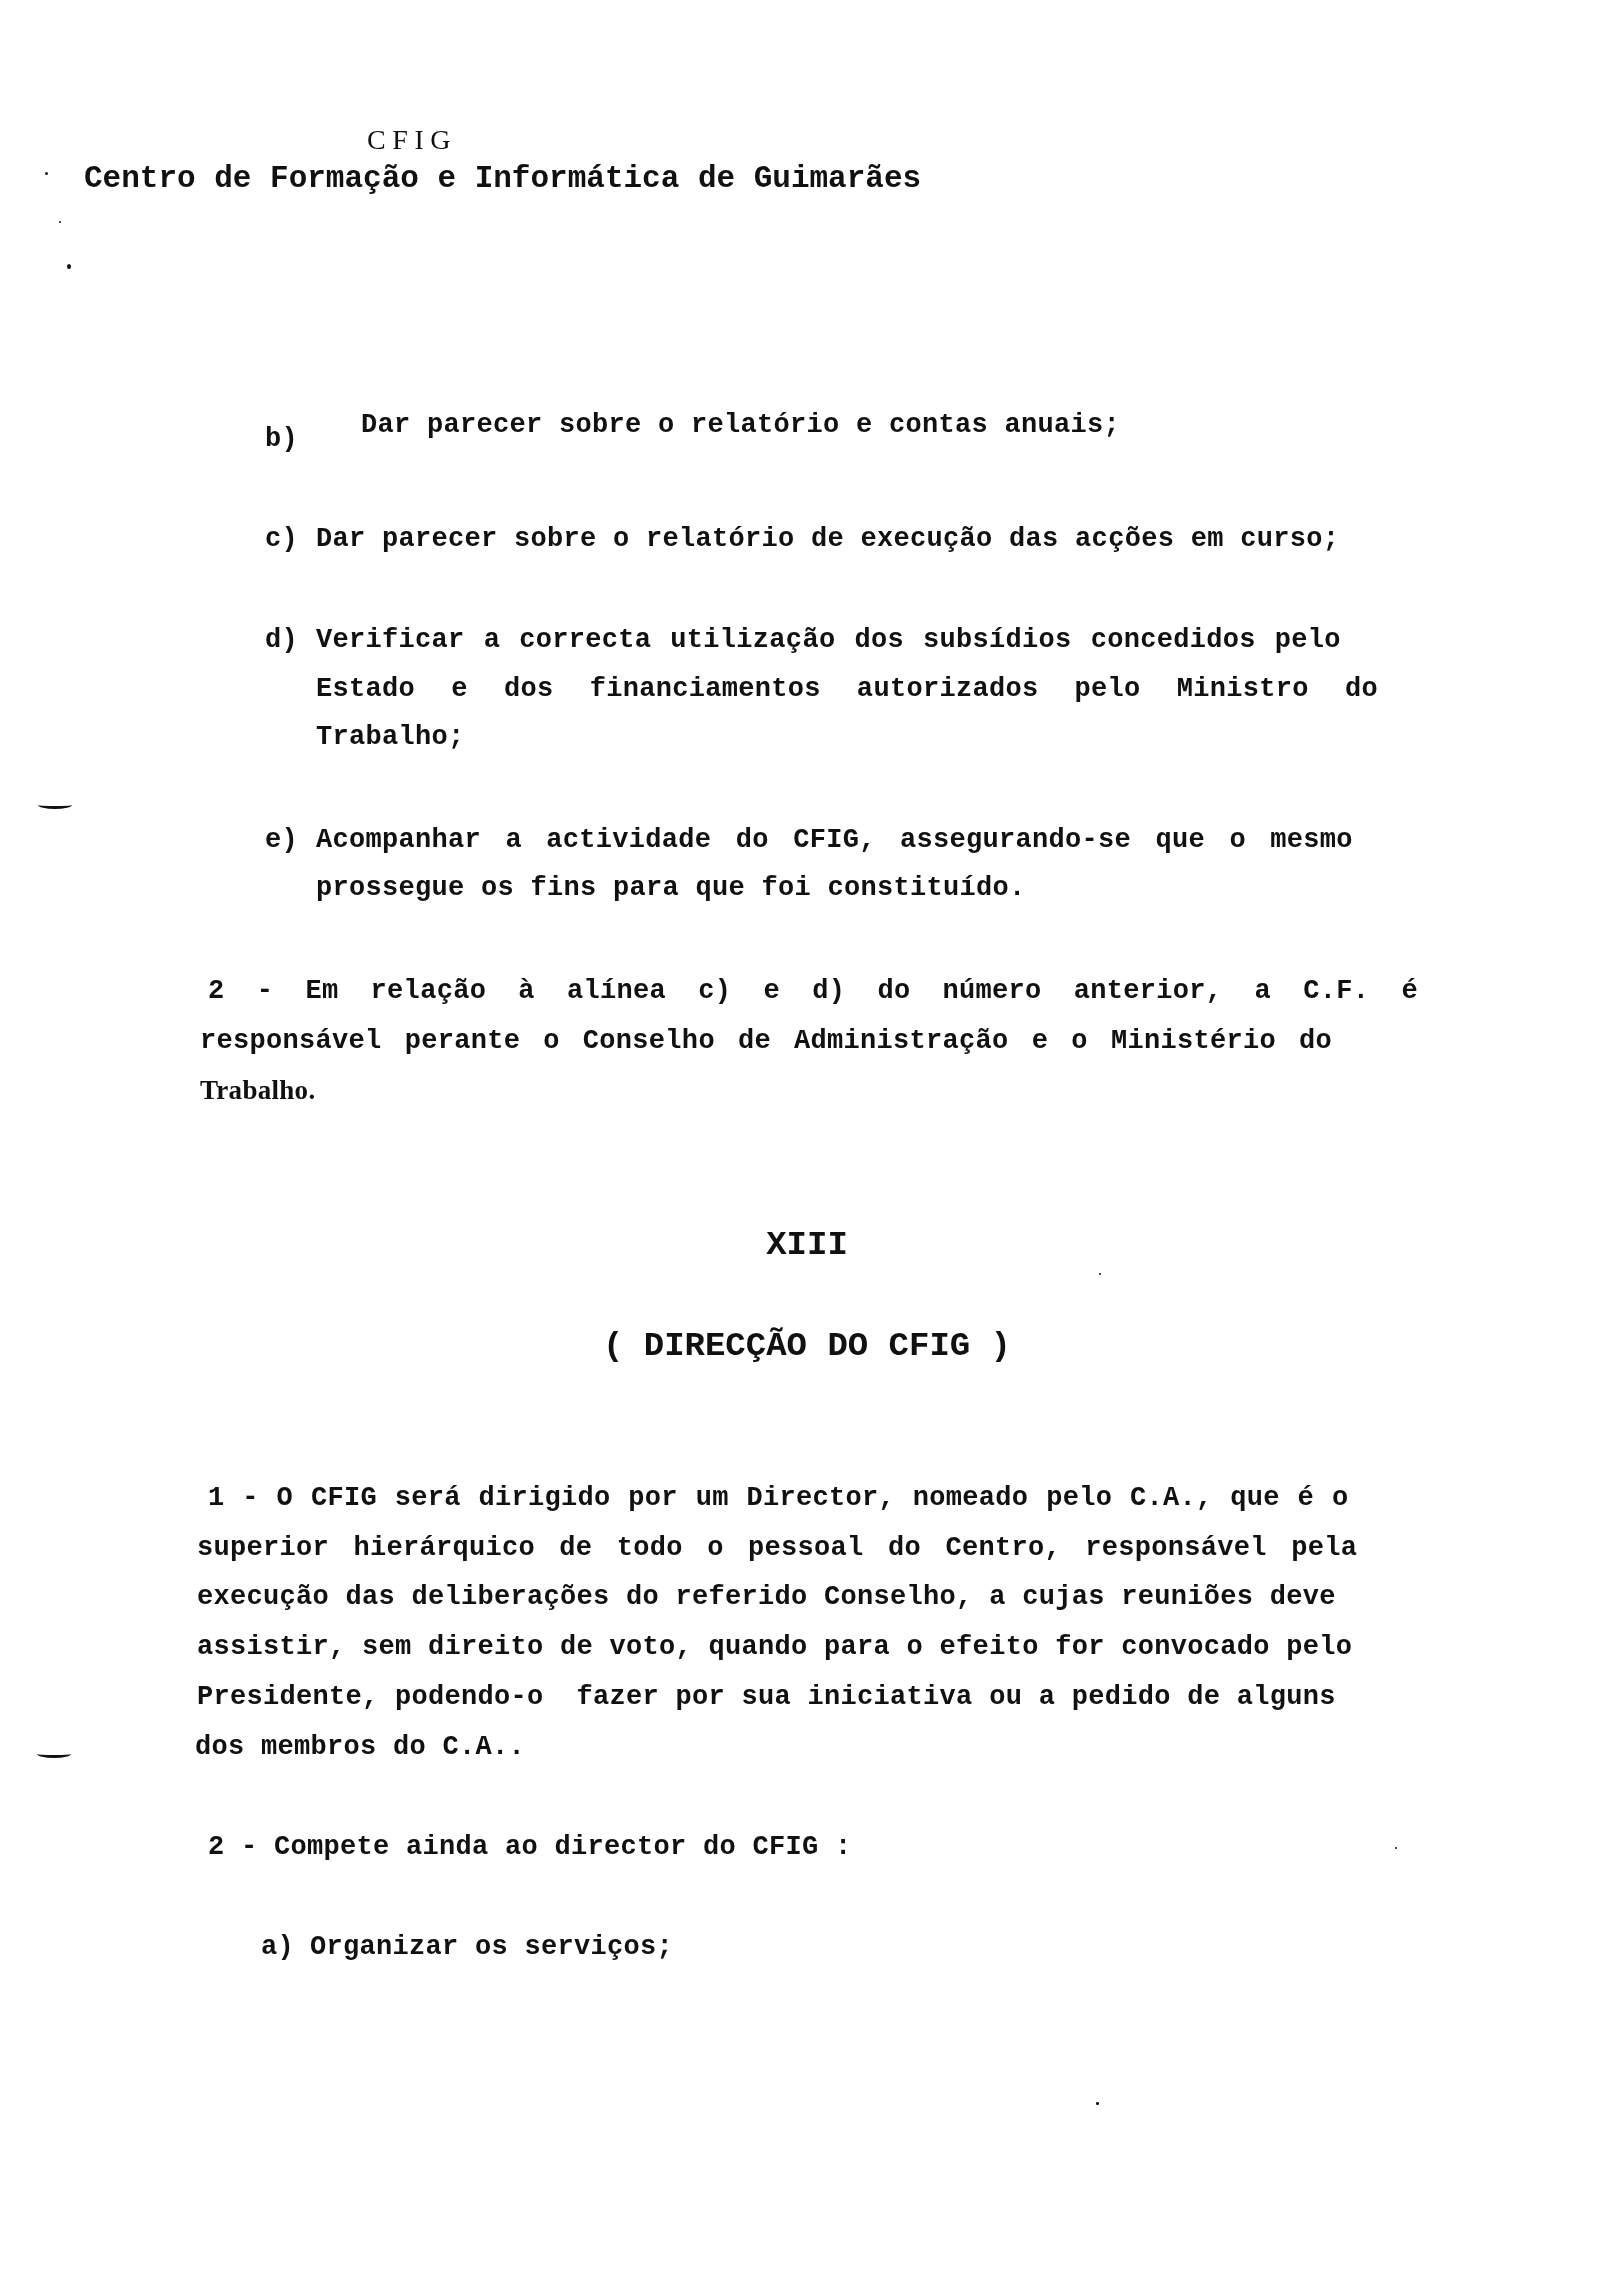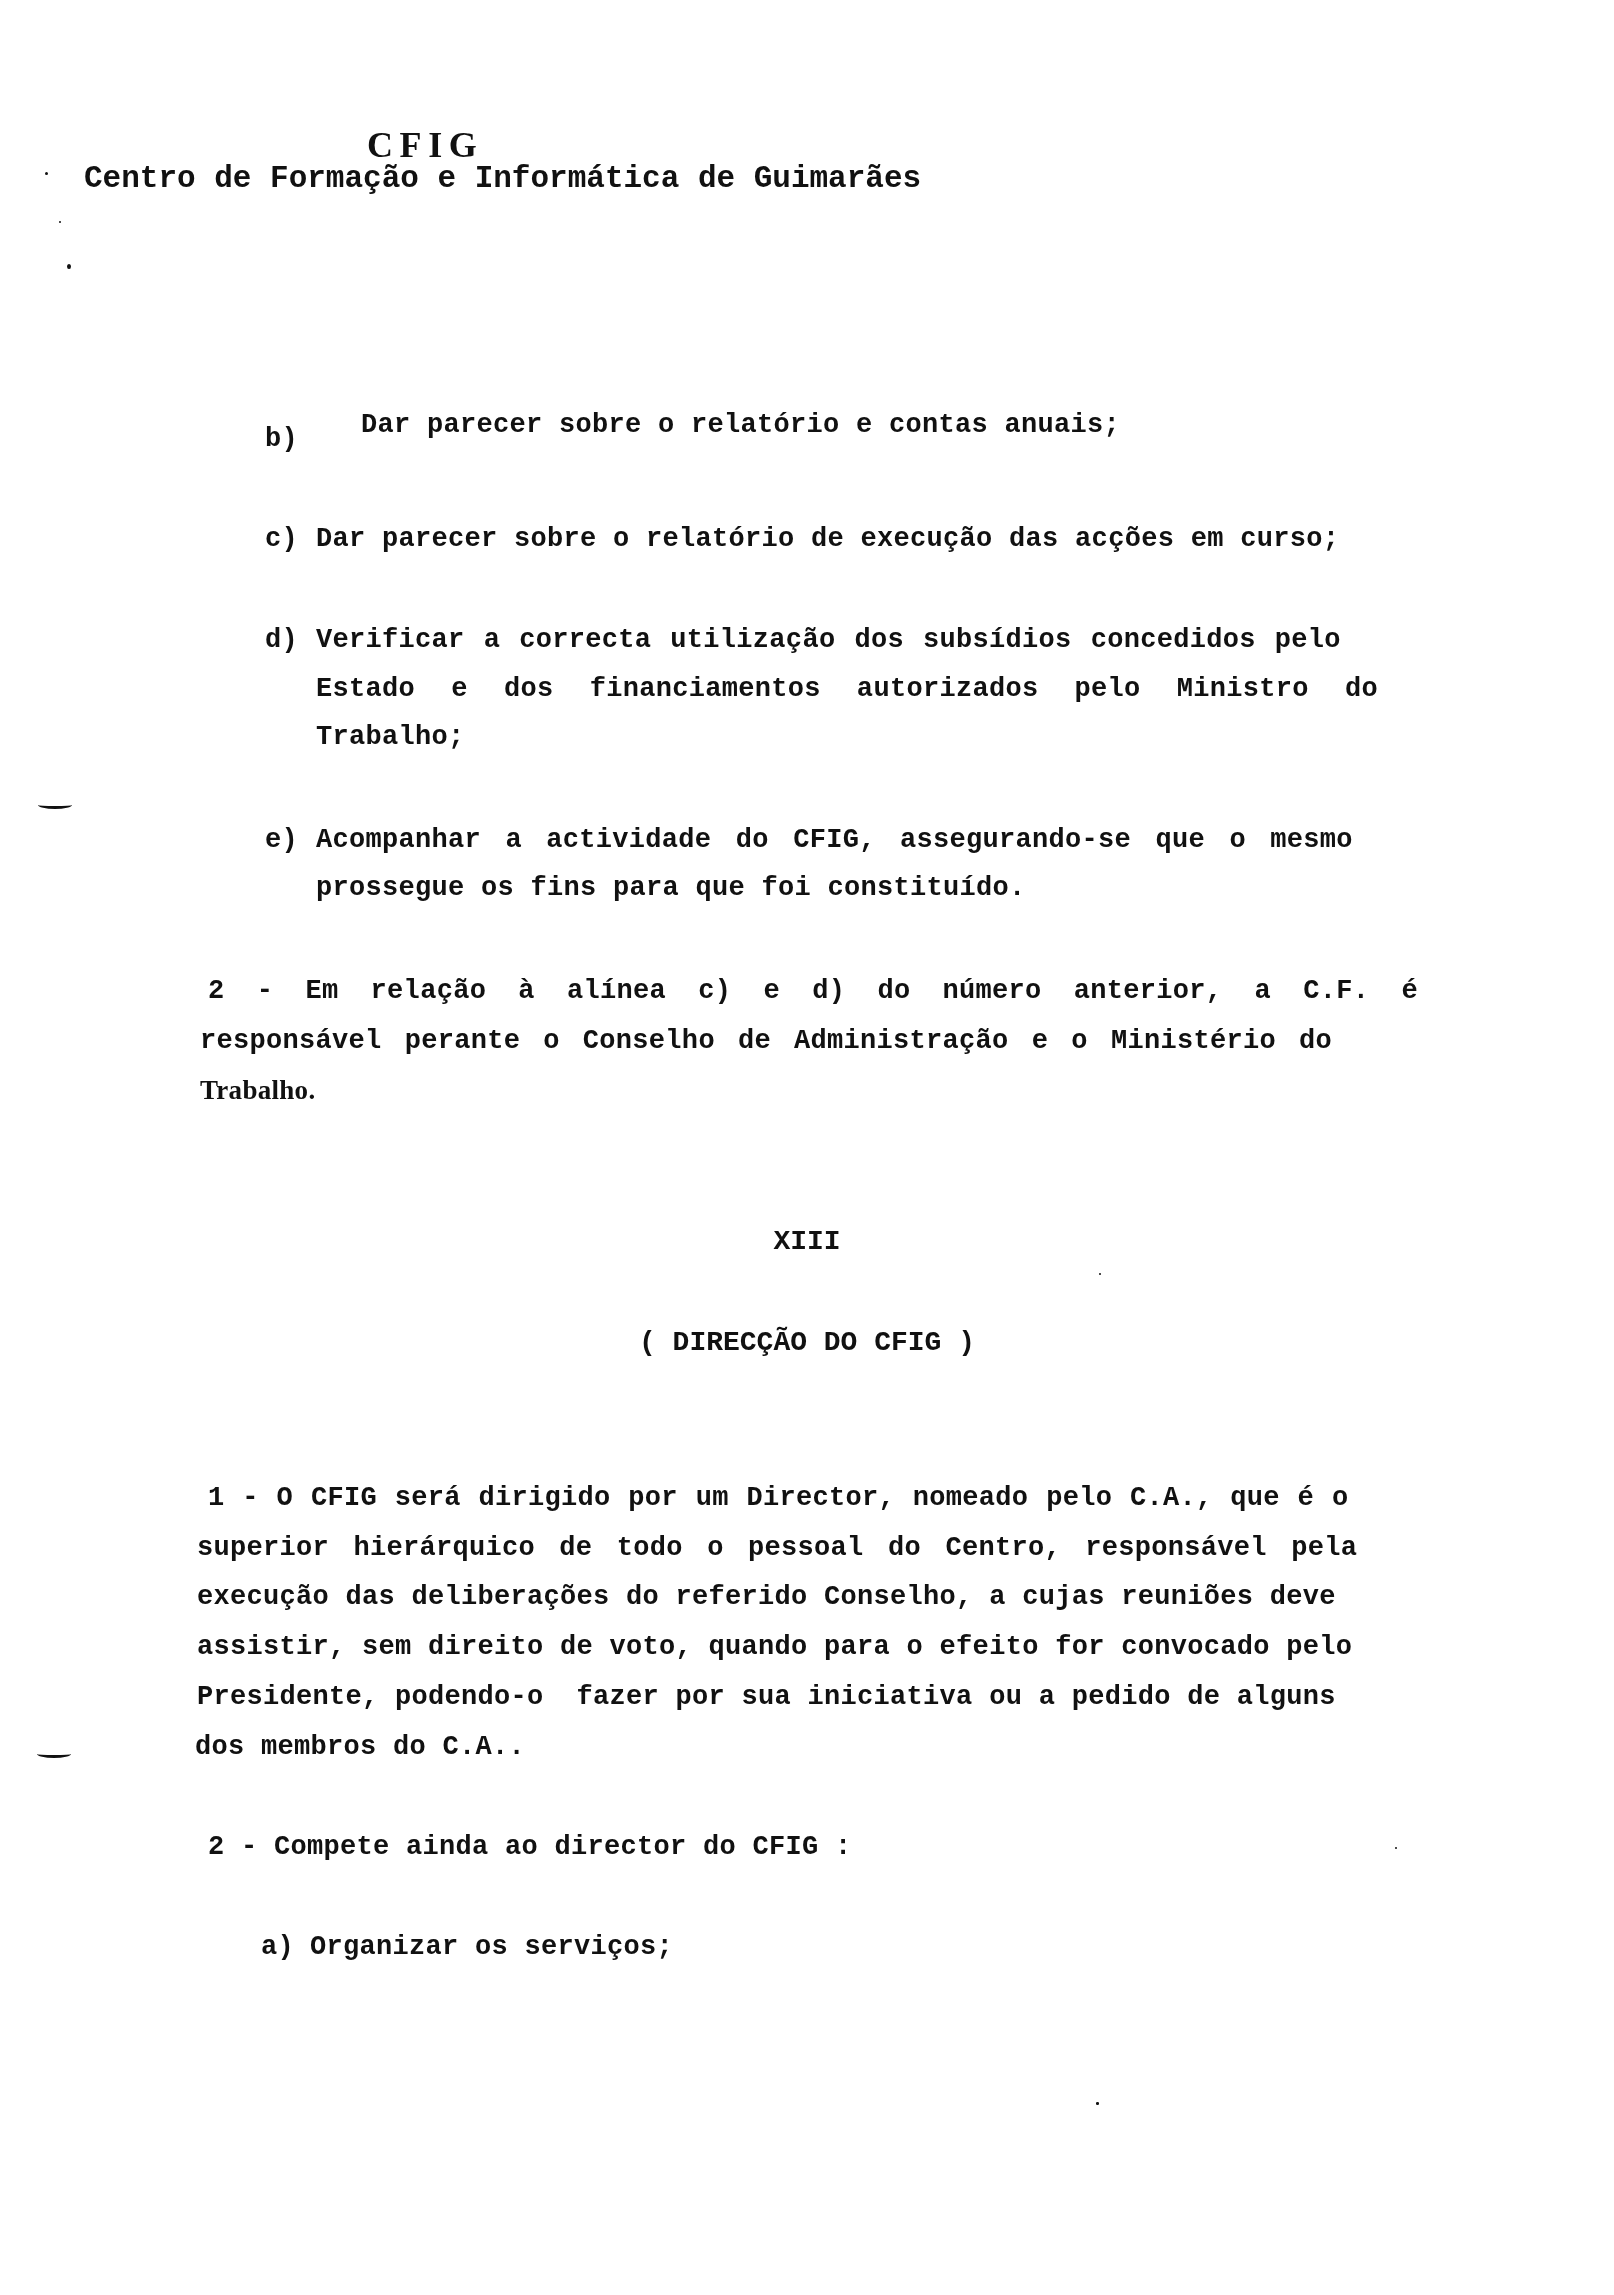--- a/index.html
+++ b/index.html
@@ -1,21 +1,21 @@
 <!DOCTYPE html>
 <html style="font-size:10.5px"><head>
 <meta charset="utf-8">
 <style>
   html, body { margin:0; padding:0; background:#ffffff; }
   body { width:1614px; height:2295px; position:relative; overflow:hidden;
          font-family:"Liberation Mono","DejaVu Sans Mono",monospace; color:#111; }
   .line { position:absolute; white-space:pre; font-size:27px; font-weight:bold; line-height:33px; letter-spacing:0.3px; }
-  .header-title { position:absolute; left:367px; top:124px; font-family:"Liberation Serif","DejaVu Serif",serif; font-size:36px; letter-spacing:6.6px; font-weight:bold; }
+  .header-title { position:absolute; left:367px; top:124px; font-family:"Liberation Serif","DejaVu Serif",serif; font-size:28px; letter-spacing:6.6px; font-weight:normal; }
   .header-sub { position:absolute; left:84px; top:161px; font-size:31px; font-weight:bold; white-space:pre; }
-  .center { position:absolute; left:0; width:1614px; text-align:center; font-size:28px; font-weight:bold; white-space:pre; }
+  .center { position:absolute; left:0; width:1614px; text-align:center; font-size:34px; font-weight:bold; white-space:pre; }
   .mark { position:absolute; background:#111; border-radius:50%; }
   .punch { position:absolute; width:34px; height:5.2px; border-bottom:3.9px solid #111; border-radius:0 0 50% 50%; }
 </style>
 </head>
 <body>
 
 <div class="header-title">CFIG</div>
 <div class="header-sub">Centro de Formação e Informática de Guimarães</div>
 
 <div class="mark" style="left:45px;top:172px;width:3.3px;height:3.3px;"></div>

